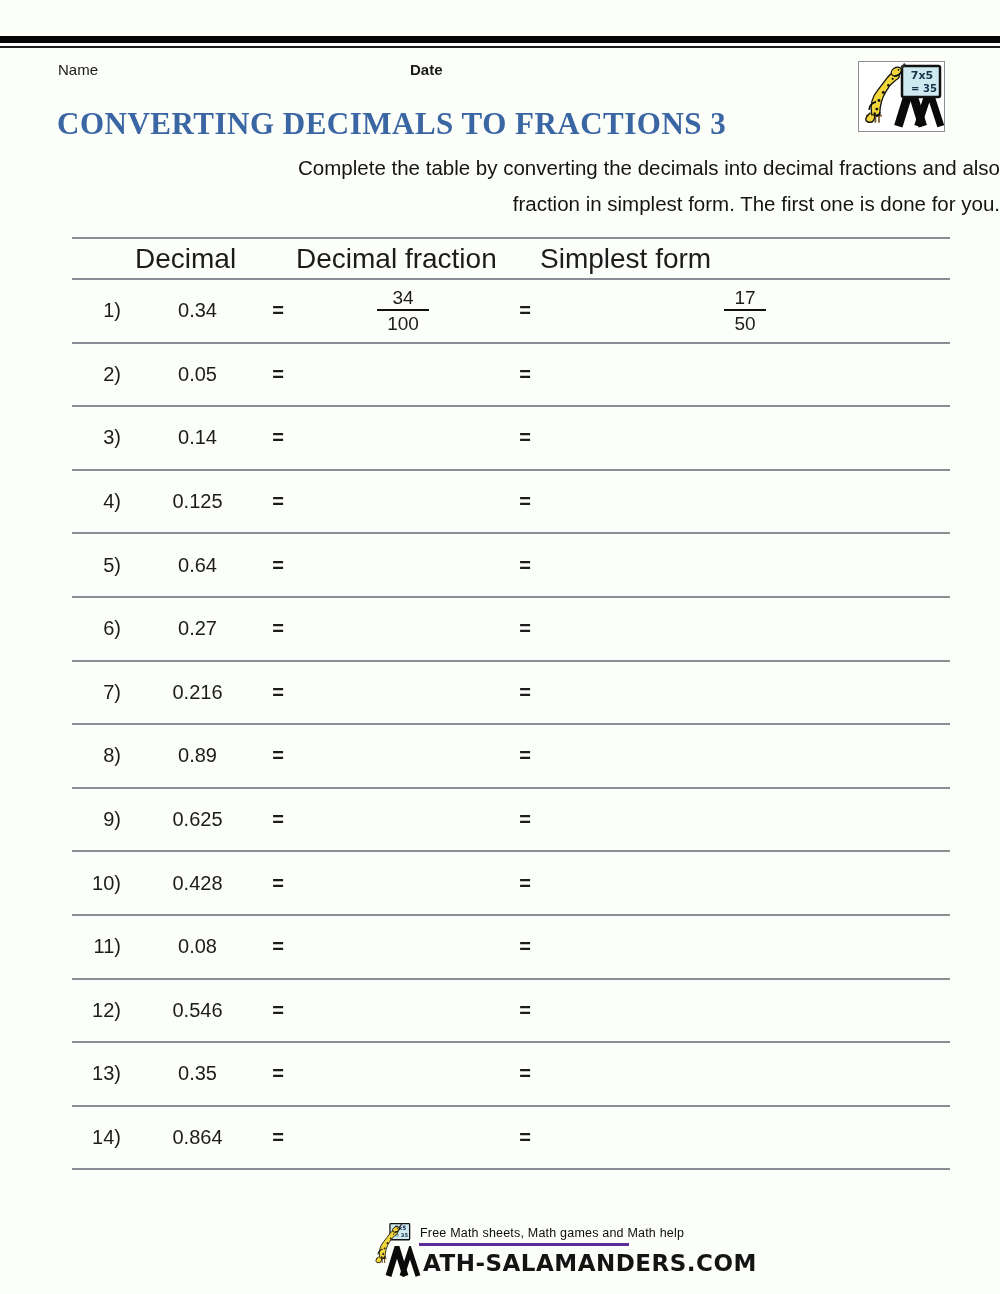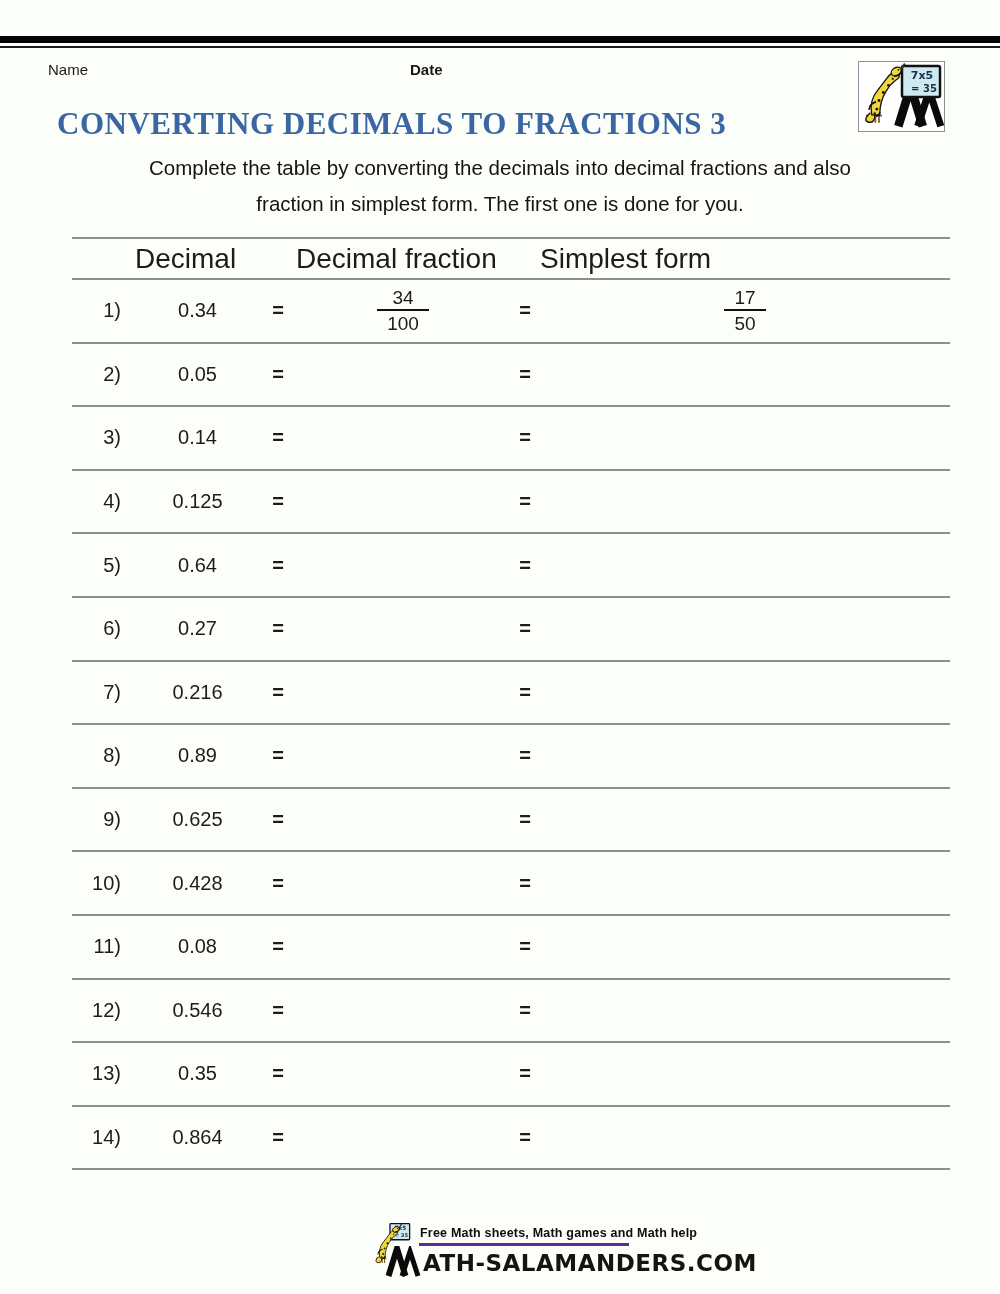--- a/index.html
+++ b/index.html
@@ -4,37 +4,37 @@
 <style>
   * { margin:0; padding:0; box-sizing:border-box; }
   body { background:#e8e8e8; }
   .page {
     position:relative; width:1000px; height:1294px; margin:0 auto;
     background:#fcfefa; font-family:"Liberation Sans", sans-serif; color:#1a1a1a;
     overflow:hidden;
   }
   .rule-thick { position:absolute; left:0; top:36px; width:1000px; height:7px; background:#050505; }
   .rule-thin  { position:absolute; left:0; top:46px; width:1000px; height:2px; background:#1c1c1c; }
-  .name-label { position:absolute; left:48px;  top:61px; font-size:15px; }
+  .name-label { position:absolute; left:58px;  top:61px; font-size:15px; }
   .date-label { position:absolute; left:410px; top:61px; font-size:15px;font-weight:bold; }
 
   .logo-box {
     position:absolute; left:858px; top:61px; width:87px; height:71px;
     background:#ffffff; border:1px solid #8f8f96;
   }
 
   .page-title {
     position:absolute; left:57px; top:106px; width:820px;
     font-family:"Liberation Serif", serif; font-size:31px; font-weight:bold;
     letter-spacing:0.5px; color:#3a67a3; white-space:nowrap;
   }
 
   .instructions {
     position:absolute; left:0; top:150px; width:1000px;
-    text-align:center; font-size:20.5px; line-height:36px; color:#141414;
+    text-align:right; font-size:20.5px; line-height:36px; color:#141414;
   }
 
   table.worksheet {
     position:absolute; left:72px; top:237px; width:878px;
     border-collapse:collapse; table-layout:fixed;
     border-top:2px solid #8d8d95;
   }
   table.worksheet tr { border-bottom:2px solid #8d8d95; }
   table.worksheet td { vertical-align:middle; font-size:20px; color:#1c1c1c; }
   tr.head-row { height:41px; }
@@ -46,21 +46,21 @@
   td.fr  { text-align:center; }
 
   .frac { display:inline-block; text-align:center; vertical-align:middle; font-size:19px; line-height:1.25; }
   .frac .fnum { padding:0 10px 1px 10px; }
   .frac .fden { border-top:2px solid #111; padding:1px 10px 0 10px; }
 
   .site-footer { position:absolute; left:372px; top:1220px; width:320px; height:66px; }
   .footer-icon { position:absolute; left:0; top:2px; }
   .footer-tagline {
     position:absolute; left:48px; top:6px; white-space:nowrap;
-    font-size:12.5px; font-weight:bold; letter-spacing:0.2px; color:#0d0d0d;
+    font-size:12.5px; font-weight:normal; letter-spacing:0.2px; color:#0d0d0d;
   }
   .footer-rule { position:absolute; left:47px; top:23px; width:210px; height:3px; background:#5b2c9c; }
   .footer-wordmark { position:absolute; left:13px; top:26px; display:flex; align-items:flex-end;text-align:center; }
   .footer-wordmark .wm-text {
     font-family:"DejaVu Sans", sans-serif; font-weight:bold; font-size:23px;
     letter-spacing:0.5px; line-height:1; padding:0 0 3px 2px; color:#141414; white-space:nowrap;
   }
   svg text { font-family:"DejaVu Sans", sans-serif; }
   .hidden-defs { position:absolute; width:0; height:0; }
 </style>

